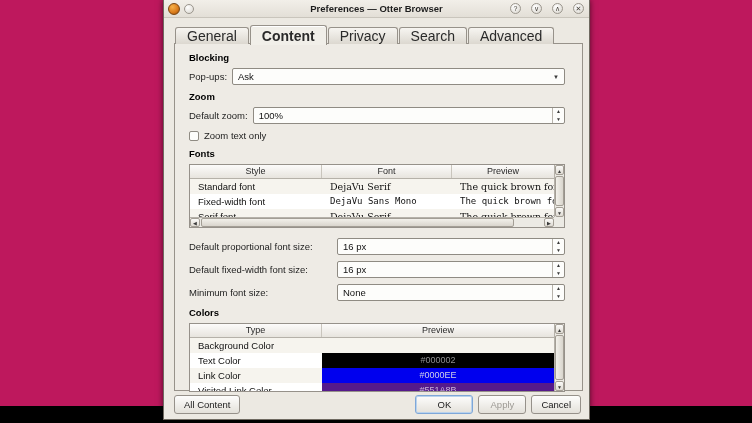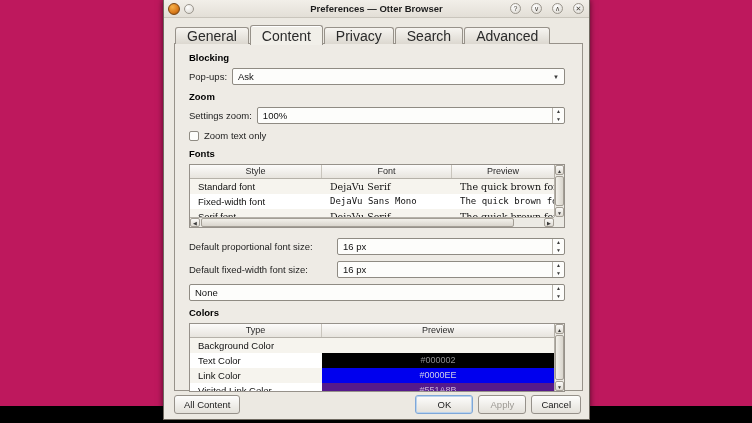--- a/index.html
+++ b/index.html
@@ -27,21 +27,21 @@
   .tb-btn.small { width:10px; height:10px; margin-left:0; }
   .tb-controls { position:absolute; right:5px; top:3px; display:flex; gap:6px; }
 
   
   .tabbar { position:relative; height:25px; padding:6px 0 0 11px; display:flex;
     align-items:flex-end; z-index:2; }
   .tab { height:17px; padding:0 11px; font-size:14px; color:#2a2a2a;
     background:linear-gradient(#f7f5f1,#dcd8d0); border:1px solid #97928a;
     border-bottom:none; border-radius:3px 3px 0 0; margin-right:1px;
     display:flex; align-items:center; position:relative; top:1px;text-align:center; }
-  .tab.active { height:20px; background:#f1efe9; font-weight:normal;
+  .tab.active { height:20px; background:#f1efe9; font-weight:bold;
     box-shadow:inset 0 1px 0 #fff; z-index:3; top:2px; }
 
   
   .frame { position:absolute; left:10px; top:43px; width:409px; height:348px;
     background:#eeebe5; border:1px solid #97928a; padding:8px 17px 0 14px; z-index:1; }
   .heading { font-size:9.5px; font-weight:bold; color:#000; margin-bottom:5px; }
   .row { display:flex; align-items:center; margin-bottom:6px; }
   .lbl { font-size:9.5px; color:#1d1d1d; white-space:nowrap; }
 
   .combo, .spin { position:relative; height:17px; background:#fdfdfb;
@@ -136,21 +136,21 @@
       <div class="row">
         <span class="lbl" style="margin-right:5px">Pop-ups:</span>
         <div class="combo">
           <span>Ask</span>
           <span class="combo-arrow">▼</span>
         </div>
       </div>
 
       <div class="heading">Zoom</div>
       <div class="row">
-        <span class="lbl" style="margin-right:5px">Settings zoom:</span>
+        <span class="lbl" style="margin-right:5px">Default zoom:</span>
         <div class="spin">
           <span>100%</span>
           <span class="spin-btns">
               <span>▲</span>
               <span>▼</span>
             </span>
         </div>
       </div>
       <div class="row" style="margin-bottom:7px">
         <span class="checkbox"></span>
@@ -206,20 +206,21 @@
         <span class="lbl" style="width:148px">Default fixed-width font size:</span>
         <div class="spin">
           <span>16 px</span>
           <span class="spin-btns">
               <span>▲</span>
               <span>▼</span>
             </span>
         </div>
       </div>
       <div class="row">
+        <span class="lbl" style="width:148px">Minimum font size:</span>
         <div class="spin">
           <span>None</span>
           <span class="spin-btns">
               <span>▲</span>
               <span>▼</span>
             </span>
         </div>
       </div>
 
       <div class="heading">Colors</div>

